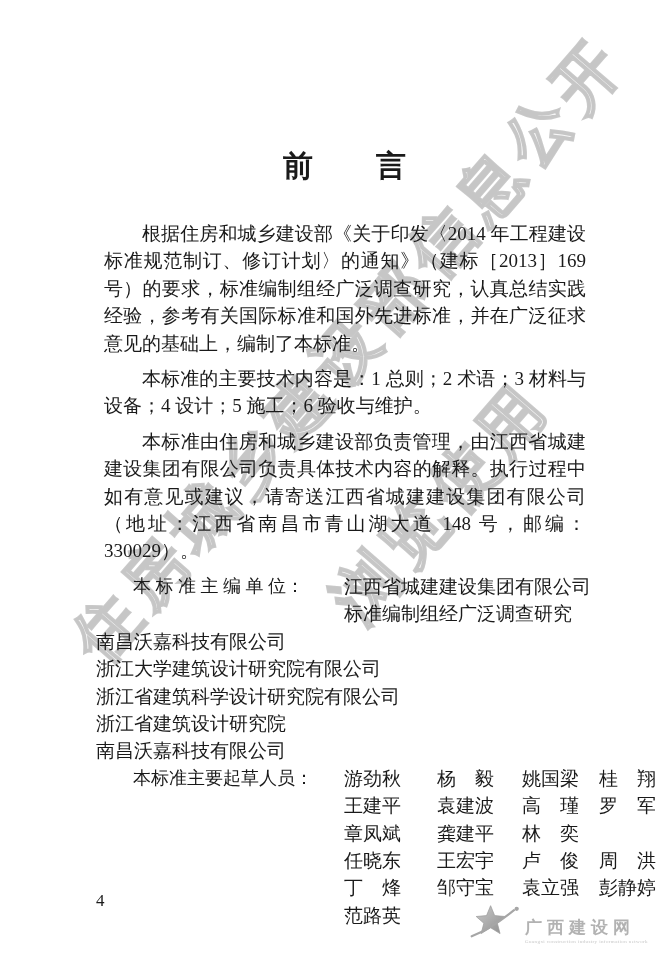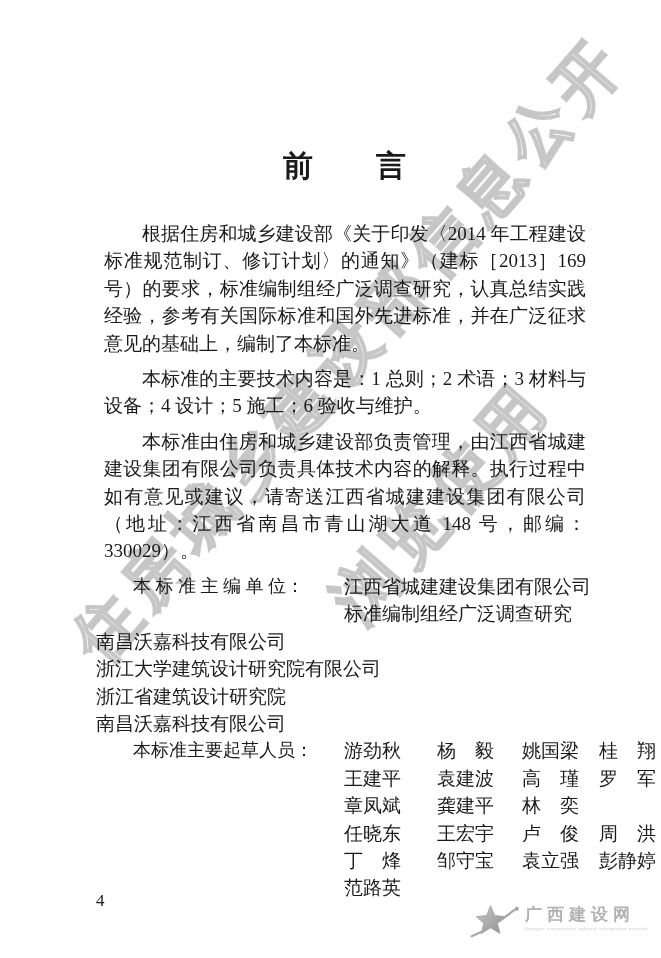--- a/index.html
+++ b/index.html
@@ -47,21 +47,21 @@
   .unit-line{white-space:nowrap;}
   .drafter-grid{display:grid;grid-template-columns:93px 85px 77px auto;}
   .drafter-name{white-space:pre;}
   
   .page-number{
     position:absolute;left:96px;top:891px;z-index:1;
     font-size:17px;
   }
   .site-logo{
     position:absolute;right:13px;top:893px;z-index:1;
-    display:flex;align-items:flex-start;
+    display:flex;align-items:flex-end;
   }
   .logo-star{width:54px;height:48px;margin-right:2px;margin-top:4px;}
   .logo-textblock{display:flex;flex-direction:column;}
   .logo-text{
     font-size:17px;letter-spacing:5px;color:#b2b2b2;
     line-height:20px;margin-top:12px;font-weight:700;
   }
   .logo-caption{
     font-size:5px;letter-spacing:0.4px;color:#c6c6c6;
     line-height:7px;white-space:nowrap;
@@ -89,20 +89,21 @@
       <div class="unit-lines">
         <div class="unit-line">江西省城建建设集团有限公司</div>
         <div class="unit-line">标准编制组经广泛调查研究</div>
       </div>
     </div>
 
     <div class="unit-row">
       <div class="unit-lines">
         <div class="unit-line">南昌沃嘉科技有限公司</div>
         <div class="unit-line">浙江大学建筑设计研究院有限公司</div>
+        <div class="unit-line">浙江省建筑科学设计研究院有限公司</div>
         <div class="unit-line">浙江省建筑设计研究院</div>
         <div class="unit-line">南昌沃嘉科技有限公司</div>
       </div>
     </div>
 
     <div class="unit-row">
       <span class="unit-label">本标准主要起草人员：</span>
       <div class="unit-lines">
         <div class="drafter-grid">
           <span class="drafter-name">游劲秋</span>

